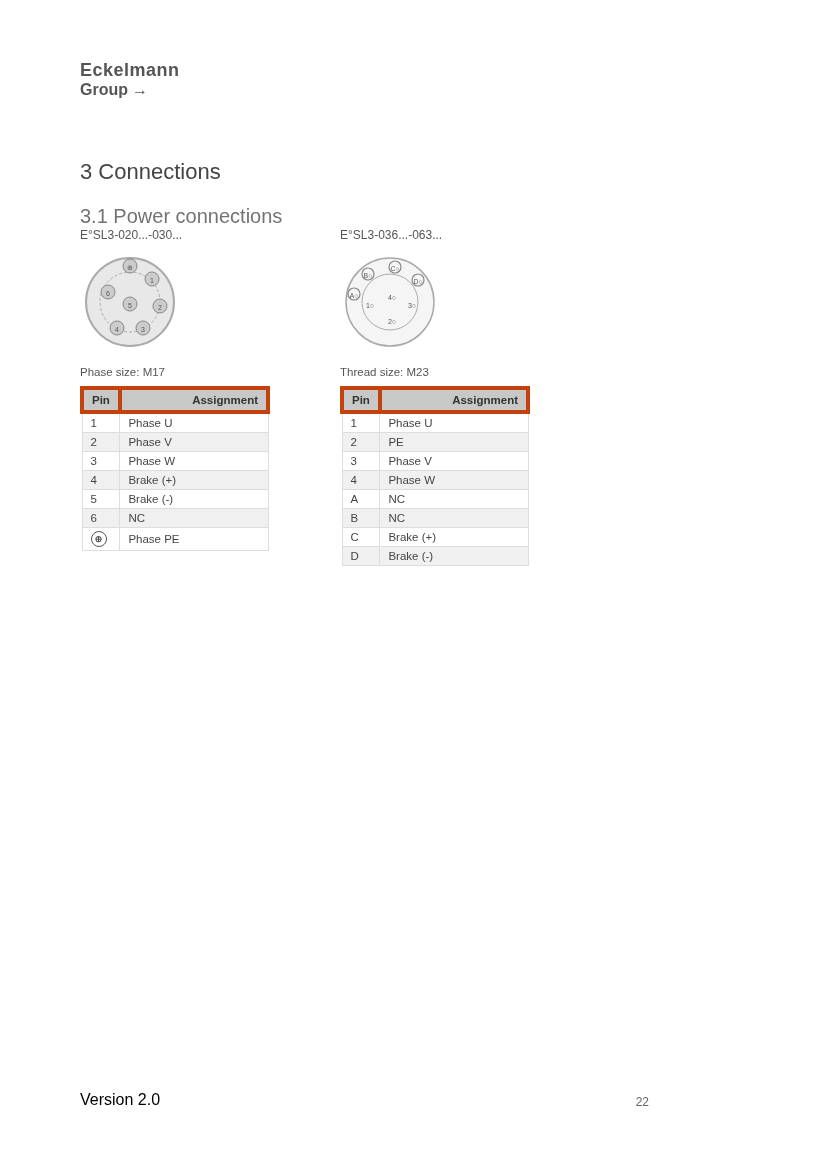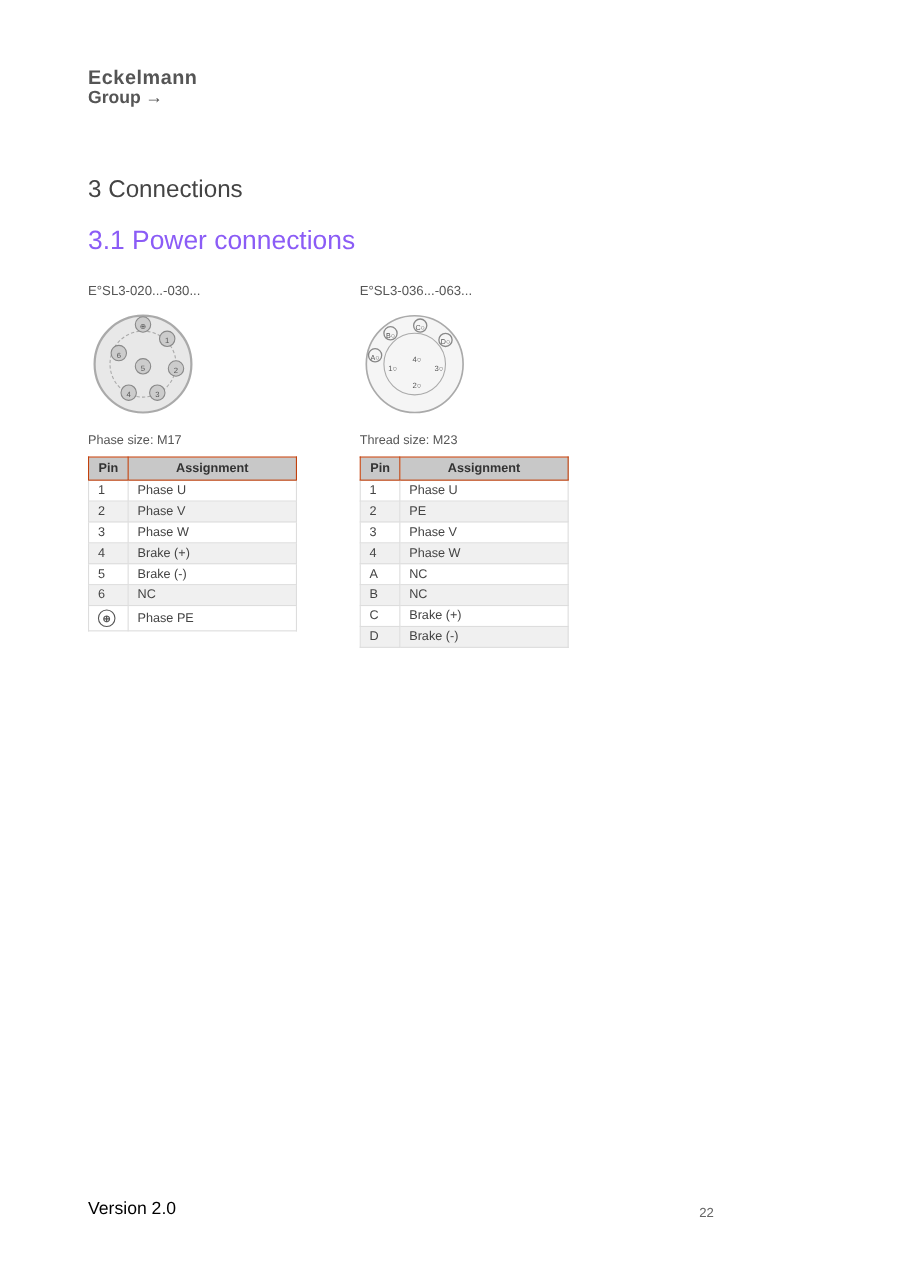--- a/index.html
+++ b/index.html
@@ -44,30 +44,29 @@
     }
 
     
     .heading-1 {
       font-size: 22px;
       font-weight: normal;
       color: #444;
       margin-bottom: 20px;
     }
     .heading-2 {
-      font-size: 24px;
+      font-size: 20px;
       font-weight: normal;
-      color: #8b5cf6;
-      margin-bottom: 24px;
+      color: #737373;
     }
 
     
     .connectors-row {
       display: flex;
-      gap: 47px;
+      gap: 60px;
       align-items: flex-start;
     }
     .connector-section {
       min-width: 200px;
     }
     .connector-label {
       font-size: 12px;
       color: #555;
       margin-bottom: 10px;
     }
@@ -86,22 +85,22 @@
     
     .pin-table {
       border-collapse: collapse;
       font-size: 11.5px;
       min-width: 190px;
     }
     .pin-table th {
       background: #c8c8c8;
       font-weight: bold;
       padding: 4px 8px;
-      text-align: center;
-      border: 1px solid #c2410c;
+      text-align: right;
+      border: 4px solid #c2410c;
       color: #333;
     }
     .pin-table td {
       padding: 3px 8px;
       border: 1px solid #ddd;
       color: #444;
       background: #fff;
     }
     .pin-table tr:nth-child(even) td {
       background: #f0f0f0;

